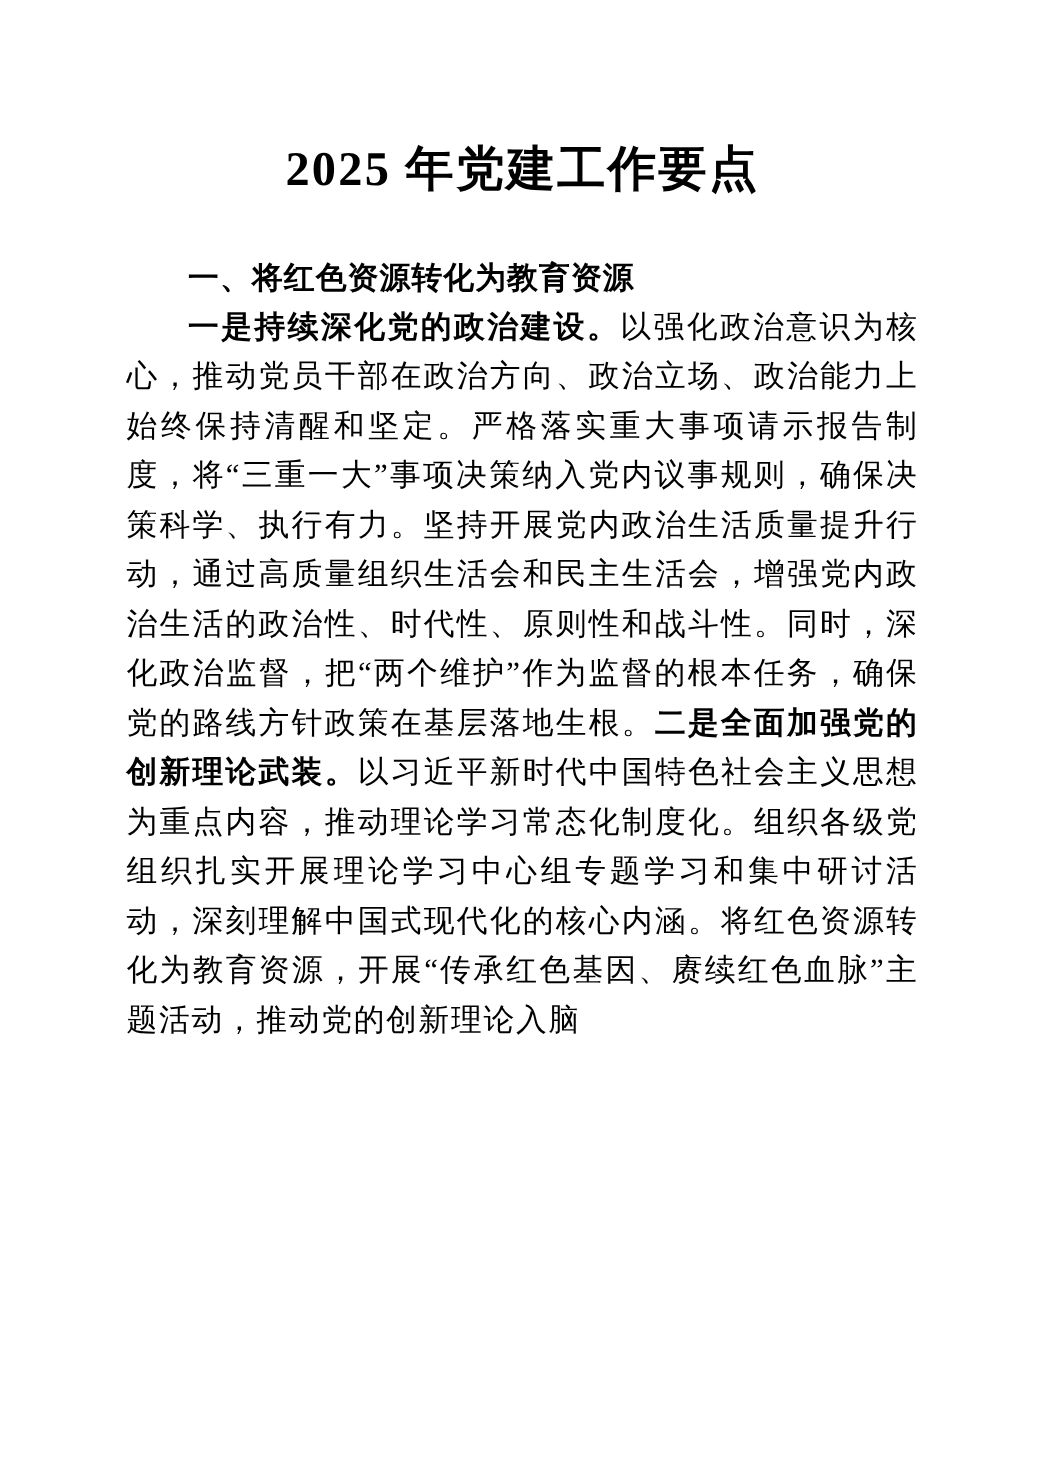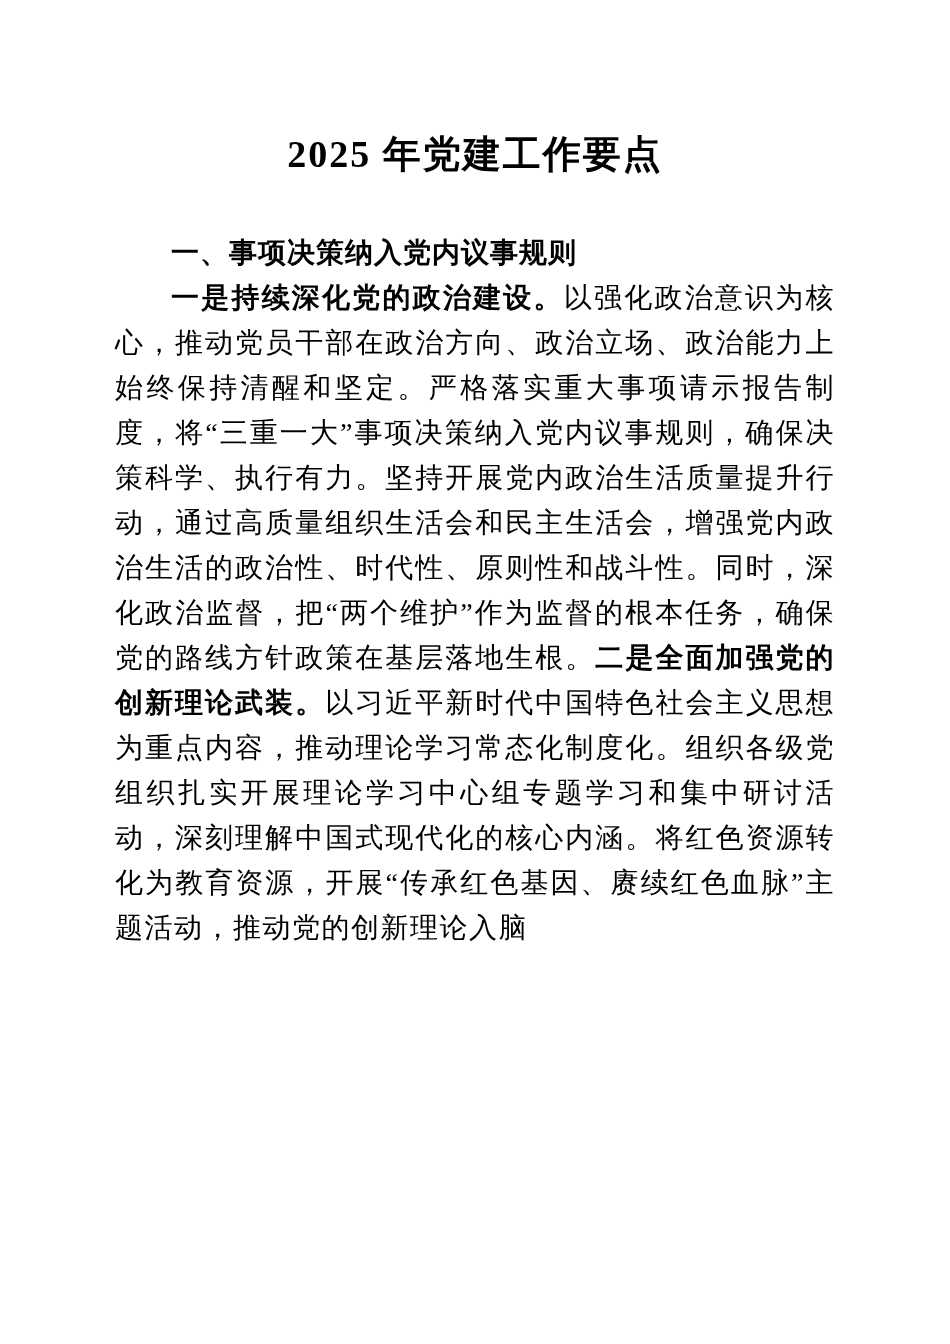--- a/index.html
+++ b/index.html
@@ -16,21 +16,21 @@
     box-sizing: border-box;
     padding: 130px 115px 0 115px;
     color: #000000;
     overflow: hidden;
   }
   .doc-title {
     margin: 0 0 52px 0;
     text-align: center;
     font-family: "Liberation Serif", "DejaVu Serif", serif;
     font-weight: 700;
-    font-size: 38px;
+    font-size: 44px;
     line-height: 48px;
     letter-spacing: 2px;
     color: #000000;
   }
   .para {
     margin: 0;
     font-family: "Liberation Serif", "DejaVu Serif", serif;
     font-weight: 400;
     font-size: 28px;
     line-height: 45px;
@@ -55,16 +55,16 @@
     margin-top: 44px;
   }
 </style>
 </head>
 <body>
 
 <div class="page">
   <h1 class="doc-title">2025 年党建工作要点</h1>
 
 
-  <h2 class="section-heading">一、事项决策纳入党内议事规则</h2>
+  <h2 class="section-heading">一、将红色资源转化为教育资源</h2>
 
   <p class="para"><span class="bold-run">一是持续深化党的政治建设。</span><span>以强化政治意识为核心，推动党员干部在政治方向、政治立场、政治能力上始终保持清醒和坚定。严格落实重大事项请示报告制度，将“三重一大”事项决策纳入党内议事规则，确保决策科学、执行有力。坚持开展党内政治生活质量提升行动，通过高质量组织生活会和民主生活会，增强党内政治生活的政治性、时代性、原则性和战斗性。同时，深化政治监督，把“两个维护”作为监督的根本任务，确保党的路线方针政策在基层落地生根。</span><span class="bold-run">二是全面加强党的创新理论武装。</span><span>以习近平新时代中国特色社会主义思想为重点内容，推动理论学习常态化制度化。组织各级党组织扎实开展理论学习中心组专题学习和集中研讨活动，深刻理解中国式现代化的核心内涵。将红色资源转化为教育资源，开展“传承红色基因、赓续红色血脉”主题活动，推动党的创新理论入脑</span></p>
 </div>
 
 </body></html>

